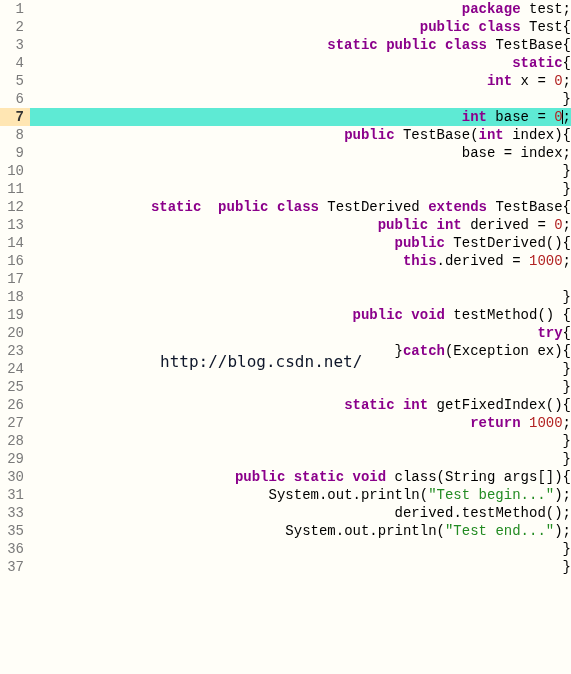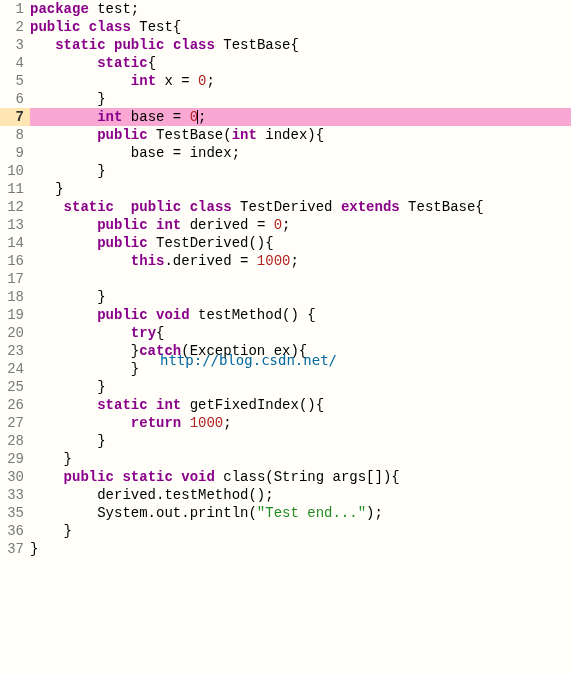--- a/index.html
+++ b/index.html
@@ -26,33 +26,34 @@
     text-align: right;
     padding-right: 6px;
     color: #7a7a7a;
     user-select: none;
     vertical-align: top;
   }
   .code {
     display: table-cell;
     white-space: pre;
     vertical-align: top;
+    text-align: right;
   }
   .line.hl .ln { background: #ffe6b3; font-weight: bold; color: #333; }
-  .line.hl .code { background: #f9a8d4; }
+  .line.hl .code { background: #5eead4; }
   .kw { color: #8b008b; font-weight: bold; }
   .num { color: #b22222; }
   .str { color: #228b22; }
   .plain { color: #000; }
   .watermark {
     position: absolute;
     left: 160px;
     top: 352px;
-    color: #0369a1;
-    font-size: 14px;
+    color: #0f172a;
+    font-size: 16px;
     pointer-events: none;
     font-family: Consolas, monospace;
   }
   .cursor {
     display:inline-block;
     width:1px;
     height:14px;
     background:#000;
     vertical-align:middle;
     margin-left:-1px;
@@ -164,20 +165,24 @@
     </div>
     <div class="line">
       <div class="ln">29</div>
       <div class="code"><span class="plain">    }</span></div>
     </div>
     <div class="line">
       <div class="ln">30</div>
       <div class="code"><span class="plain">    </span><span class="kw">public</span><span class="plain"> </span><span class="kw">static</span><span class="plain"> </span><span class="kw">void</span><span class="plain"> class(String args[]){</span></div>
     </div>
     <div class="line">
+      <div class="ln">31</div>
+      <div class="code"><span class="plain">        System.out.println(</span><span class="str">"Test begin..."</span><span class="plain">);</span></div>
+    </div>
+    <div class="line">
       <div class="ln">33</div>
       <div class="code"><span class="plain">        derived.testMethod();</span></div>
     </div>
     <div class="line">
       <div class="ln">35</div>
       <div class="code"><span class="plain">        System.out.println(</span><span class="str">"Test end..."</span><span class="plain">);</span></div>
     </div>
     <div class="line">
       <div class="ln">36</div>
       <div class="code"><span class="plain">    }</span></div>

